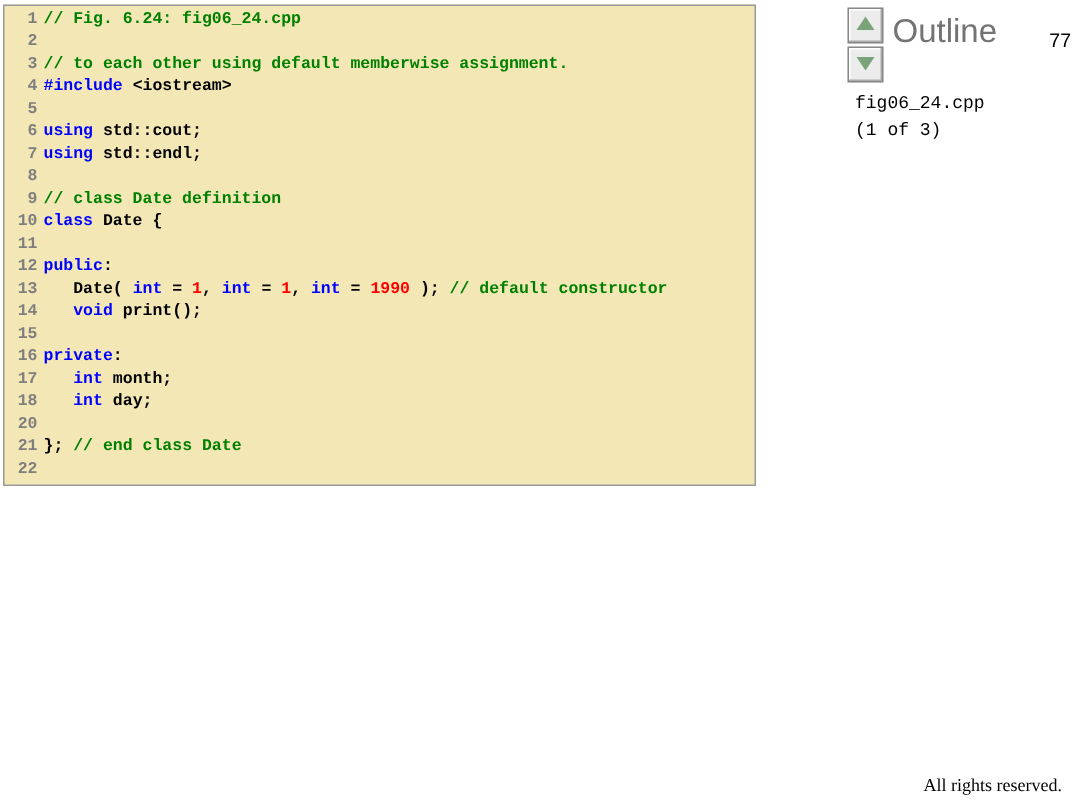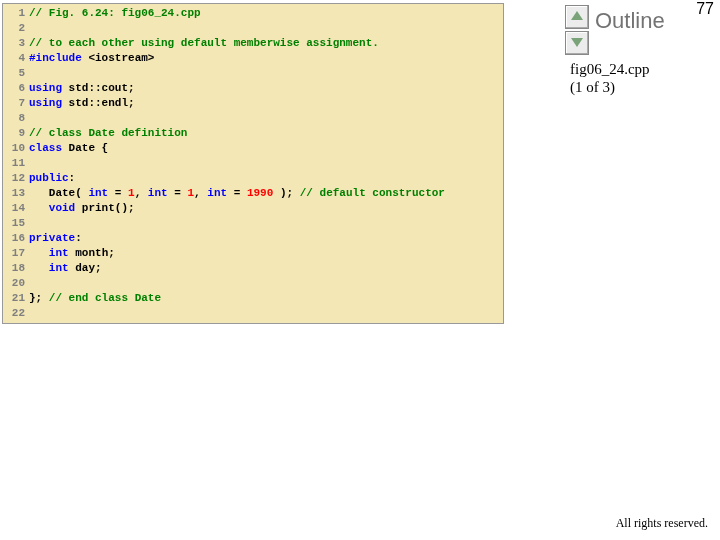--- a/index.html
+++ b/index.html
@@ -71,30 +71,30 @@
     position: absolute;
     left: 595px;
     top: 8px;
     font-size: 22px;
     font-family: Arial, sans-serif;
     color: #737373;
   }
   .page-num {
     position: absolute;
     right: 6px;
-    top: 0;
-    font-size: 16px;
+    top: 19px;
+    font-size: 13px;
     font-family: Arial, sans-serif;
   }
   .caption {
     position: absolute;
     left: 570px;
     top: 60px;
-    font-family: Liberation Serif, serif;
-    font-size: 15px;
+    font-family: Liberation Mono, monospace;
+    font-size: 12px;
     line-height: 18px;
   }
   .footer {
     position: absolute;
     right: 12px;
     bottom: 10px;
     text-align: right;
     font-size: 12px;
     font-family: "Times New Roman", serif;
     line-height: 14px;

